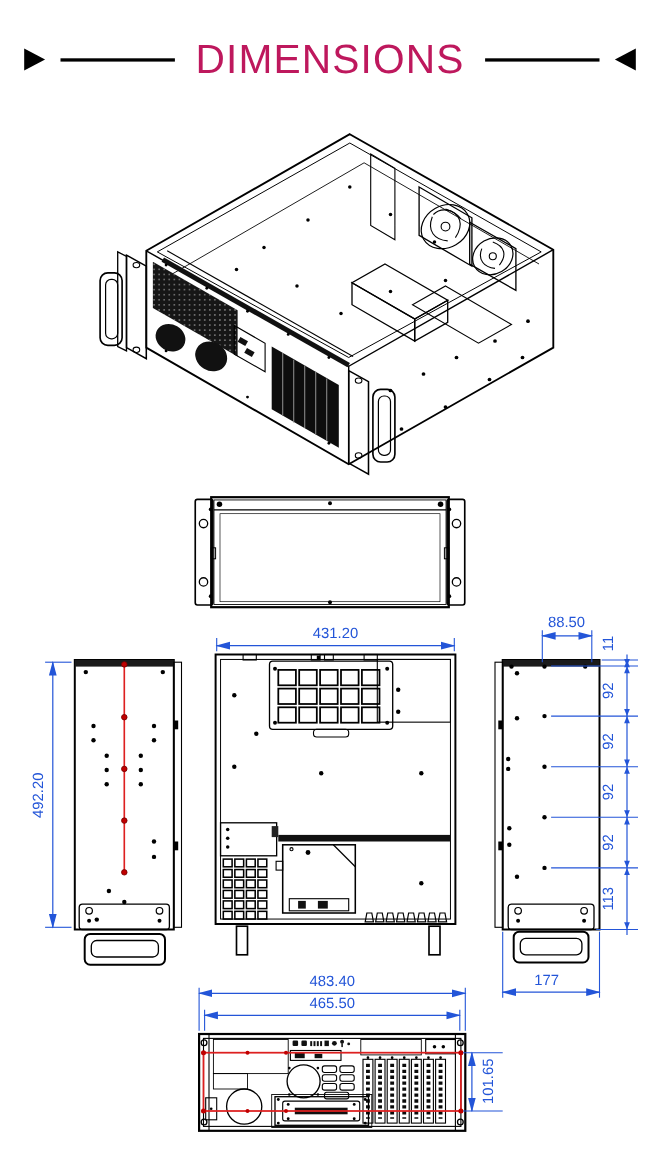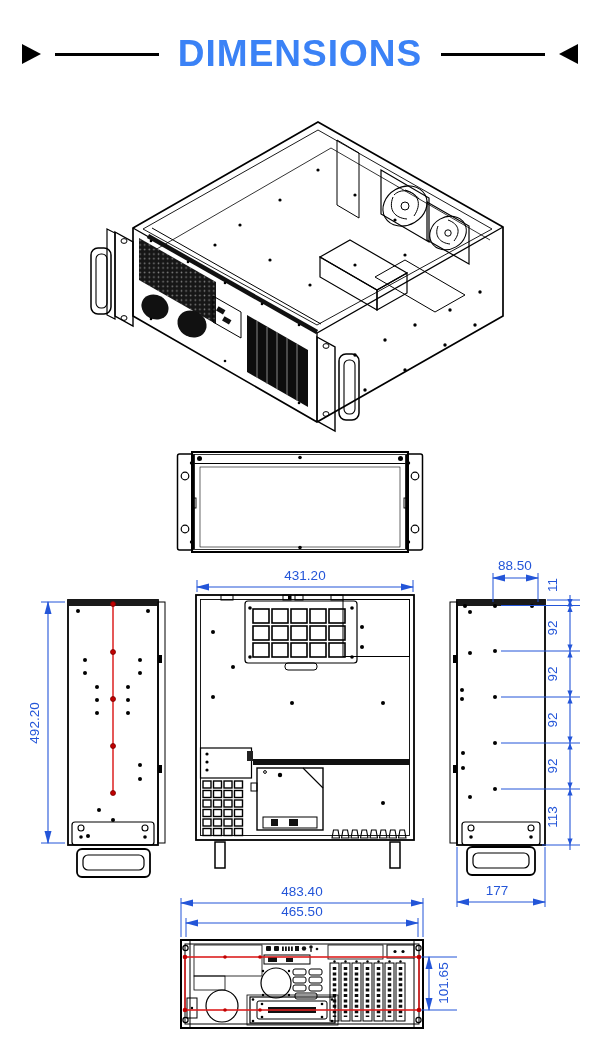--- a/index.html
+++ b/index.html
@@ -5,21 +5,21 @@
   html,body{margin:0;padding:0;background:#fff}
   #stage{position:relative;width:600px;height:1060px;background:#fff;
          font-family:"Liberation Sans",sans-serif;overflow:hidden}
   #stage svg{position:absolute;overflow:visible}
   .dim{font-size:13.5px;fill:#2355d8;font-family:"Liberation Sans",sans-serif}
   .dimline{stroke:#2355d8;stroke-width:1.1;fill:none}
   .ext{stroke:#2355d8;stroke-width:1;fill:none}
   .blk{stroke:#000;fill:none}
   .title-bar{position:absolute;left:0;top:30px;width:100%;height:48px;
              display:flex;align-items:center;justify-content:center;gap:14px}
-  .title-bar h1{margin:5px;font-size:37px;font-weight:bold;letter-spacing:1px;color:#3b82f6;
+  .title-bar h1{margin:5px;font-size:37px;font-weight:normal;letter-spacing:1px;color:#be185d;
                 font-family:"Liberation Sans",sans-serif}
   .rule{height:3px;background:#000;width:104px}
   .tri{width:0;height:0;display:inline-block}
   .tri-r{border-left:19px solid #000;border-top:10px solid transparent;border-bottom:10px solid transparent}
   .tri-l{border-right:19px solid #000;border-top:10px solid transparent;border-bottom:10px solid transparent}
 </style>
 </head>
 <body>
 
 <div id="stage">

